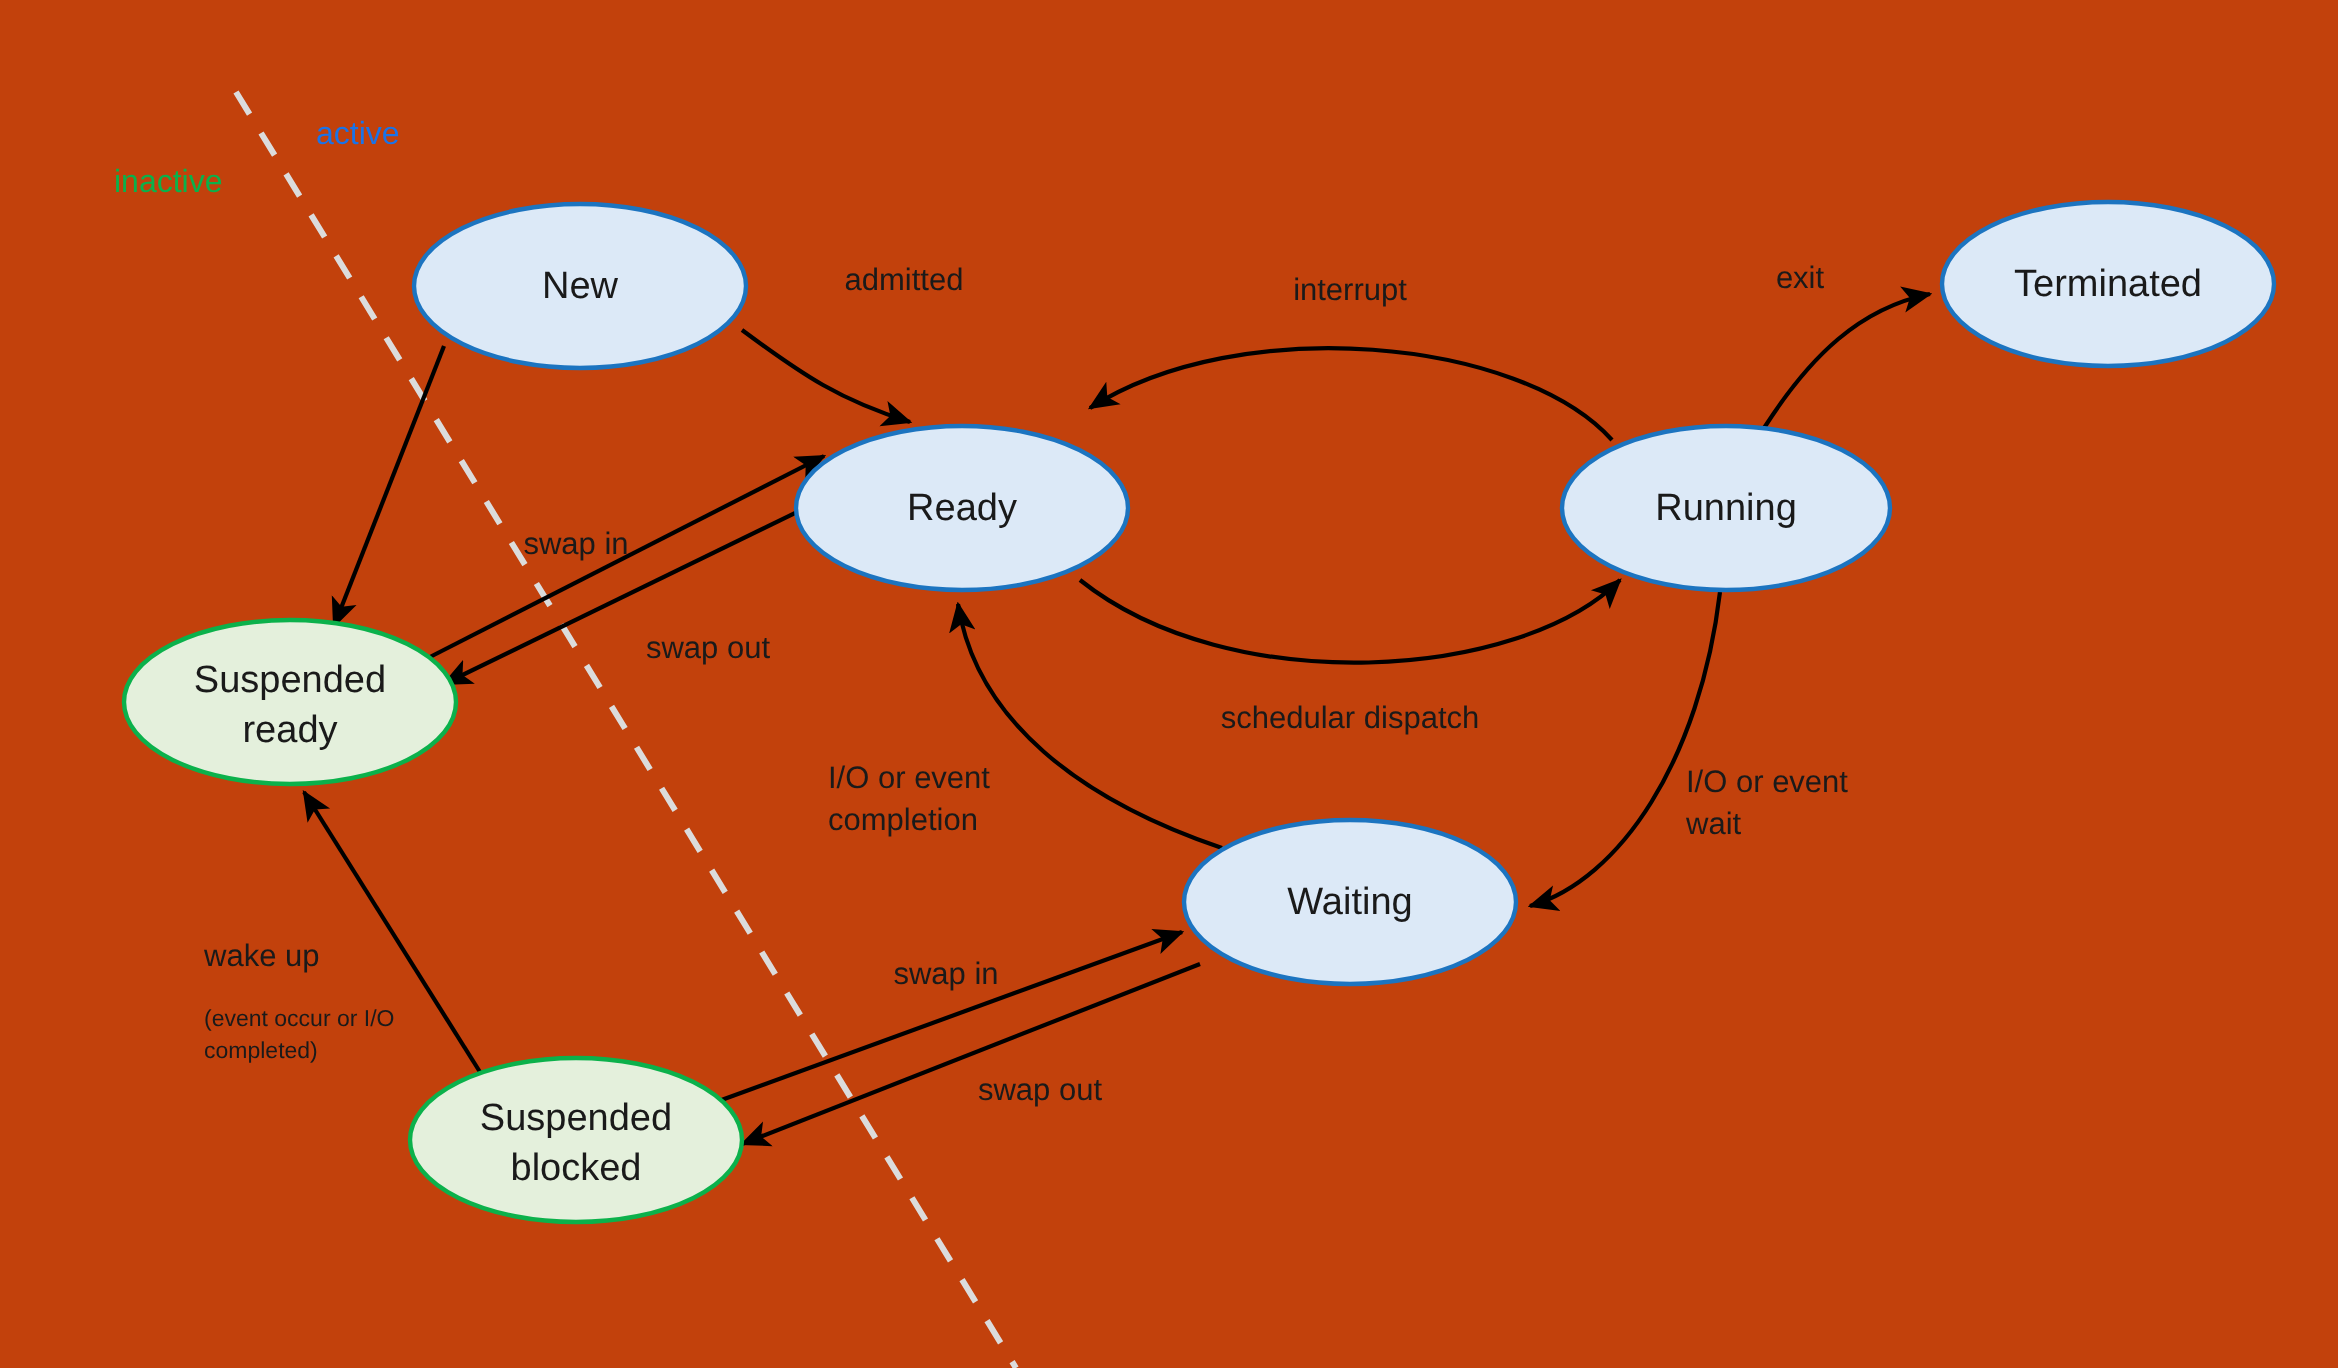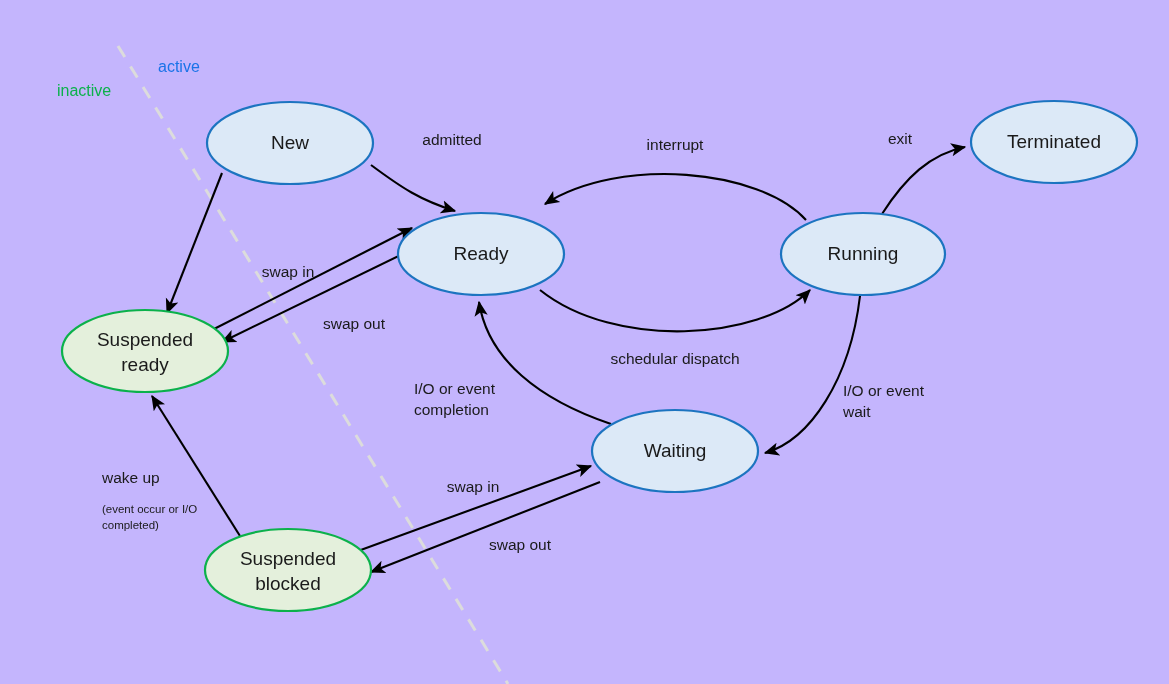--- a/index.html
+++ b/index.html
@@ -11,21 +11,21 @@
   body {
     width: 1169px;
     height: 684px;
     font-family: "Liberation Sans", sans-serif;
     overflow: hidden;
   }
   #diagram-root {
     position: relative;
     width: 1169px;
     height: 684px;
-    background: #c4b5fd;
+    background: #c2410c;
   }
   svg.canvas {
     position: absolute;
     top: 0;
     left: 0;
     width: 1169px;
     height: 684px;
     display: block;
   }
   .node-shape {

